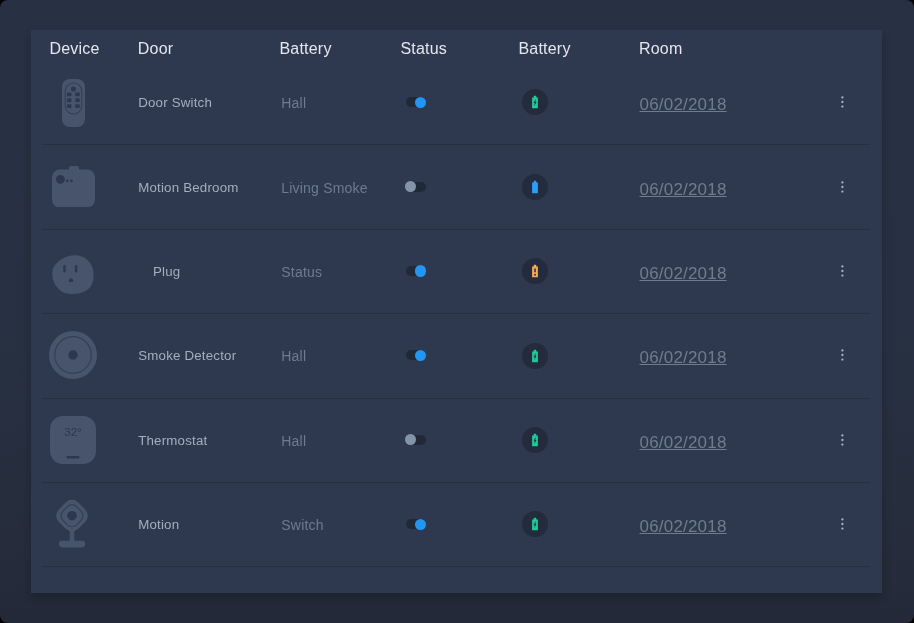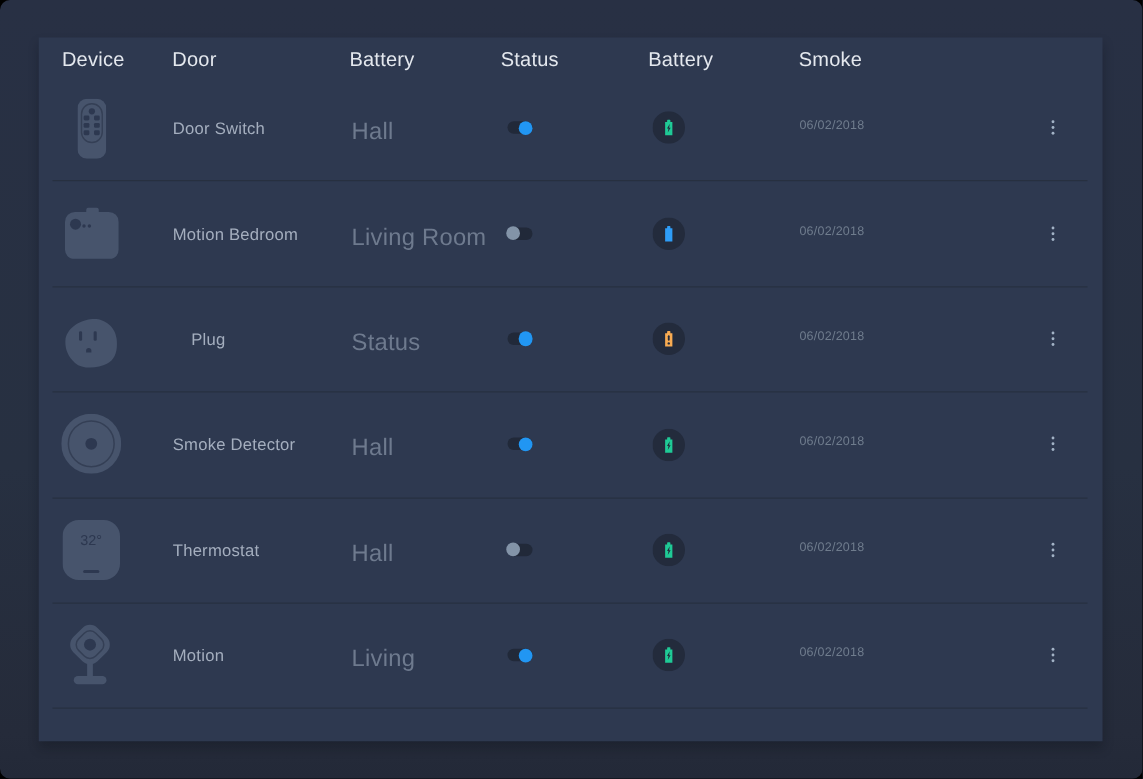--- a/index.html
+++ b/index.html
@@ -1,30 +1,30 @@
 <!DOCTYPE html>
 <html><head><meta charset="utf-8"><title>Devices</title><style>
 html,body{margin:0;padding:0;background:#000;}
 *{box-sizing:border-box;}
 #stage{position:relative;width:914px;height:623px;border-radius:8px;overflow:hidden;background:linear-gradient(180deg,#283044 0%,#273041 60%,#252b3a 94%,#232938 100%);font-family:"Liberation Sans",sans-serif;}
 #panel{position:absolute;left:31px;top:30px;width:851px;height:563px;background:#2e3950;box-shadow:0 5px 8px rgba(9,13,21,.28);}
 .hd{position:absolute;top:39.5px;font-size:16px;color:#e4e8ee;letter-spacing:0.2px;}
 .nm{position:absolute;font-size:13.3px;color:#a4aebe;letter-spacing:0.2px;text-align:center;}
-.lc{position:absolute;font-size:19px;color:#6e7a8e;letter-spacing:0.2px;text-align:right;}
-.dt{position:absolute;font-size:10px;color:#6f7c8d;letter-spacing:0.2px;}
+.lc{position:absolute;font-size:14px;color:#6e7a8e;letter-spacing:0.2px;text-align:right;}
+.dt{position:absolute;font-size:17px;color:#6f7c8d;letter-spacing:0.2px;text-decoration:underline;}
 .sep{position:absolute;left:42px;width:828px;height:1px;background:#273040;}
 </style></head><body>
 <div id="stage">
     <div id="panel"></div>
 <div class="hd" style="left:49.5px">Device</div>
 <div class="hd" style="left:137.8px">Door</div>
 <div class="hd" style="left:279.5px">Battery</div>
 <div class="hd" style="left:400.5px">Status</div>
 <div class="hd" style="left:518.5px">Battery</div>
-<div class="hd" style="left:639px">Smoke</div>
+<div class="hd" style="left:639px">Room</div>
 <svg style="position:absolute;left:61.5px;top:79.0px" width="23" height="48" viewBox="0 0 23 48">
       <rect x="0" y="0" width="23" height="48" rx="7.5" fill="#47546c"></rect>
       <rect x="3.2" y="4" width="16.6" height="31" rx="8.3" fill="none" stroke="#343f55" stroke-width="1.1"></rect>
       <circle cx="11.5" cy="10" r="2.5" fill="#2d3850"></circle>
       <rect x="4.9" y="13.4" width="4.6" height="3.9" rx="1.1" fill="#2d3850"></rect>
       <rect x="13.2" y="13.4" width="4.6" height="3.9" rx="1.1" fill="#2d3850"></rect>
       <rect x="4.9" y="19.3" width="4.6" height="3.9" rx="1.1" fill="#2d3850"></rect>
       <rect x="13.2" y="19.3" width="4.6" height="3.9" rx="1.1" fill="#2d3850"></rect>
       <rect x="4.9" y="25.200000000000003" width="4.6" height="3.9" rx="1.1" fill="#2d3850"></rect>
       <rect x="13.2" y="25.200000000000003" width="4.6" height="3.9" rx="1.1" fill="#2d3850"></rect>
@@ -46,21 +46,21 @@
     </svg>
 <div class="sep" style="top:144.4px"></div>
 <svg style="position:absolute;left:51.8px;top:165.55px" width="43" height="41.5" viewBox="0 0 43 41.5">
       <rect x="17" y="0" width="10" height="6" rx="2" fill="#47546c"></rect>
       <rect x="0" y="3.5" width="43" height="38" rx="8" fill="#47546c"></rect>
       <circle cx="8.4" cy="13.3" r="4.4" fill="#2d3850"></circle>
       <circle cx="15.2" cy="14.8" r="1.35" fill="#2d3850"></circle>
       <circle cx="19.5" cy="14.8" r="1.35" fill="#2d3850"></circle>
     </svg>
 <div class="nm" style="left:138.2px;top:179.6px">Motion Bedroom</div>
-<div class="lc" style="left:281.3px;top:179.6px">Living Room</div>
+<div class="lc" style="left:281.3px;top:179.6px">Living Smoke</div>
 <div style="position:absolute;left:406px;top:181.6px;width:20px;height:10px;border-radius:5px;background:#212939"></div>
     <div style="position:absolute;left:405.3px;top:181.0px;width:11.2px;height:11.2px;border-radius:50%;background:#8394a8"></div>
 <svg style="position:absolute;left:522px;top:173.8px" width="26" height="26" viewBox="0 0 26 26">
       <circle cx="13" cy="13" r="13" fill="#232b3c"></circle>
       <path d="M10.1 8.6 h1.6 v-1.3 a0.5 0.5 0 0 1 0.5 -0.5 h1.6 a0.5 0.5 0 0 1 0.5 0.5 v1.3 h1.6 v10.6 h-5.8 Z" fill="#2e9df7"></path>
     </svg>
 <div class="dt" style="left:639.5px;top:179.6px">06/02/2018</div>
 <svg style="position:absolute;left:839.6px;top:179.60000000000002px" width="5" height="14" viewBox="0 0 5 14">
       <circle cx="2.4" cy="2.4" r="1.15" fill="#a3b3c6"></circle>
       <circle cx="2.4" cy="7.0" r="1.15" fill="#a3b3c6"></circle>
@@ -135,21 +135,21 @@
 <svg style="position:absolute;left:54px;top:497.6px" width="36" height="50" viewBox="0 0 36 50">
       <g transform="rotate(45 18 17.7)">
         <rect x="4.3" y="4.0" width="27.4" height="27.4" rx="8.5" fill="#47546c"></rect>
         <rect x="8.3" y="8.0" width="19.4" height="19.4" rx="6.5" fill="none" stroke="#343f55" stroke-width="1.2"></rect>
       </g>
       <circle cx="18" cy="17.7" r="4.8" fill="#2d3850"></circle>
       <rect x="15.7" y="33" width="4.6" height="10" fill="#47546c"></rect>
       <rect x="5" y="42.8" width="26.2" height="6.6" rx="3.3" fill="#47546c"></rect>
     </svg>
 <div class="nm" style="left:138.2px;top:517.2px">Motion</div>
-<div class="lc" style="left:281.3px;top:517.2px">Living</div>
+<div class="lc" style="left:281.3px;top:517.2px">Switch</div>
 <div style="position:absolute;left:406px;top:519.2px;width:20px;height:10px;border-radius:5px;background:#212939"></div>
     <div style="position:absolute;left:415.0px;top:518.6px;width:11.2px;height:11.2px;border-radius:50%;background:#2196f3"></div>
 <svg style="position:absolute;left:522px;top:511.40000000000003px" width="26" height="26" viewBox="0 0 26 26">
       <circle cx="13" cy="13" r="13" fill="#232b3c"></circle>
       <path d="M10.1 8.6 h1.6 v-1.3 a0.5 0.5 0 0 1 0.5 -0.5 h1.6 a0.5 0.5 0 0 1 0.5 0.5 v1.3 h1.6 v10.6 h-5.8 Z" fill="#1fca96"></path>
       <path d="M13.8 9.9 L11.6 13.7 L12.8 13.7 L12.2 16.9 L14.5 13.1 L13.3 13.1 Z" fill="#232b3c"></path>
     </svg>
 <div class="dt" style="left:639.5px;top:517.2px">06/02/2018</div>
 <svg style="position:absolute;left:839.6px;top:517.2px" width="5" height="14" viewBox="0 0 5 14">
       <circle cx="2.4" cy="2.4" r="1.15" fill="#a3b3c6"></circle>

